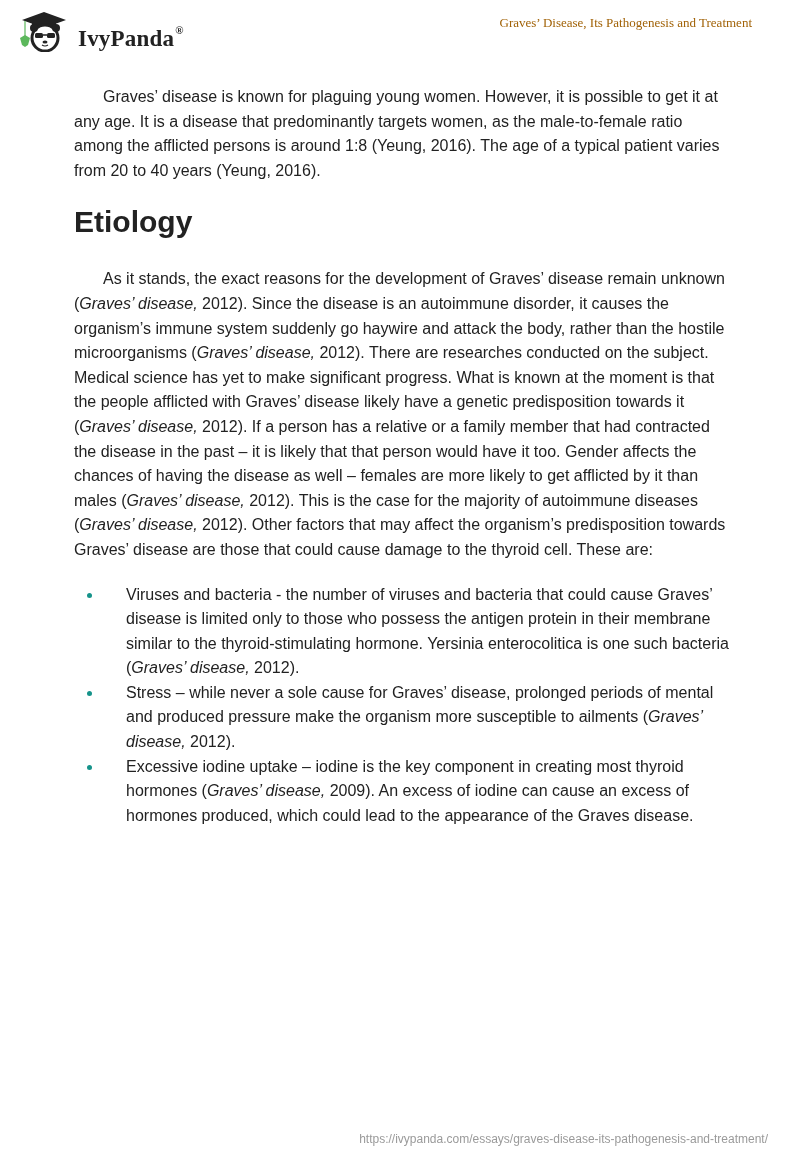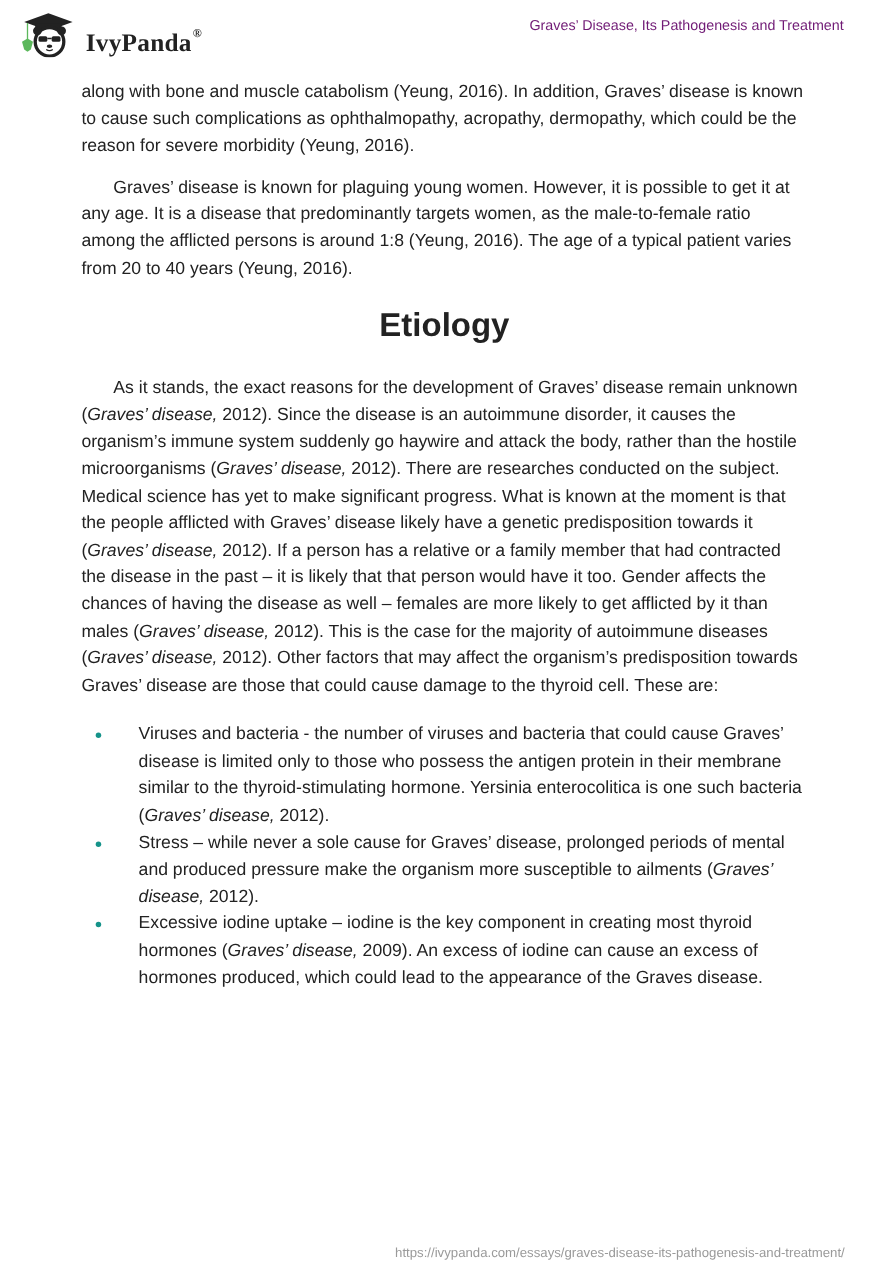--- a/index.html
+++ b/index.html
@@ -4,26 +4,26 @@
 <style>
   html, body { margin: 0; padding: 0; background: #ffffff; }
   body { width: 800px; height: 1160px; position: relative; overflow: hidden;
          font-family: "Liberation Sans", sans-serif; color: #222222; }
   .header { position: absolute; left: 0; top: 0; width: 800px; height: 60px; }
   .logo { position: absolute; left: 16px; top: 8px; display: flex; align-items: flex-end; }
   .logo svg { display: block; }
   .logo-text { font-family: "Liberation Serif", serif; font-weight: bold; font-size: 23px;
                color: #222; margin-left: 6px; letter-spacing: 0.2px; }
   .logo-text sup { font-size: 11px; font-weight: bold; vertical-align: 12px; margin-left: 1px; }
-  .doc-title { position: absolute; right: 33px; top: 15px; font-size: 13px; color: #701a75; }
+  .doc-title { position: absolute; right: 48px; top: 15px; font-size: 13px; color: #a16207; font-family: Liberation Serif, serif; }
   .content { position: absolute; left: 74px; top: 72px; width: 660px; font-size: 16px; line-height: 24.6px; }
   .content p { margin: 0; }
   .p1 { }
   .p2 { margin-top: 13px !important; text-indent: 29px; }
-  h2 { font-size: 30px; font-weight: bold; margin: 19px 0 0 0; line-height: 40px; color: #222; text-align: center; }
+  h2 { font-size: 30px; font-weight: bold; margin: 19px 0 0 0; line-height: 40px; color: #222; }
   .p3 { margin-top: 25px !important; text-indent: 29px; }
   ul { list-style: none; margin: 20px 0 0 0; padding: 0; }
   li { position: relative; padding-left: 52px; }
   li .bullet { position: absolute; left: 13px; top: 10px; width: 5px; height: 5px; border-radius: 50%;
                background: #15938a; }
   i { }
   .footer-url { position: absolute; right: 32px; top: 1132px; font-size: 12px; color: #9a9a9a; }
 </style>
 </head>
 <body>
@@ -43,21 +43,20 @@
       <line x1="27" y1="27" x2="31" y2="27" stroke="#222" stroke-width="1.5"></line>
       <ellipse cx="29" cy="34" rx="2.5" ry="1.6" fill="#222"></ellipse>
       <path d="M26,37 Q29,39 32,37" stroke="#222" stroke-width="1.2" fill="none"></path>
     </svg>
     <span class="logo-text"><span>IvyPanda</span><sup>®</sup></span>
   </div>
   <div class="doc-title">Graves’ Disease, Its Pathogenesis and Treatment</div>
 </div>
 
 <div class="content">
-  <p class="p1">along with bone and muscle catabolism (Yeung, 2016). In addition, Graves’ disease is known to cause such complications as ophthalmopathy, acropathy, dermopathy, which could be the reason for severe morbidity (Yeung, 2016).</p>
   <p class="p2">Graves’ disease is known for plaguing young women. However, it is possible to get it at any age. It is a disease that predominantly targets women, as the male-to-female ratio among the afflicted persons is around 1:8 (Yeung, 2016). The age of a typical patient varies from 20 to 40 years (Yeung, 2016).</p>
   <h2>Etiology</h2>
   <p class="p3">
     <span>As it stands, the exact reasons for the development of Graves’ disease remain unknown (</span><i>Graves’ disease,</i><span> 2012). Since the disease is an autoimmune disorder, it causes the organism’s immune system suddenly go haywire and attack the body, rather than the hostile microorganisms (</span><i>Graves’ disease,</i><span> 2012). There are researches conducted on the subject. Medical science has yet to make significant progress. What is known at the moment is that the people afflicted with Graves’ disease likely have a genetic predisposition towards it (</span><i>Graves’ disease,</i><span> 2012). If a person has a relative or a family member that had contracted the disease in the past – it is likely that that person would have it too. Gender affects the chances of having the disease as well – females are more likely to get afflicted by it than males (</span><i>Graves’ disease,</i><span> 2012). This is the case for the majority of autoimmune diseases (</span><i>Graves’ disease,</i><span> 2012). Other factors that may affect the organism’s predisposition towards Graves’ disease are those that could cause damage to the thyroid cell. These are:</span>
   </p>
   <ul>
     <li><span class="bullet"></span><span>Viruses and bacteria - the number of viruses and bacteria that could cause Graves’ disease is limited only to those who possess the antigen protein in their membrane similar to the thyroid-stimulating hormone. Yersinia enterocolitica is one such bacteria (</span><i>Graves’ disease,</i><span> 2012).</span></li>
     <li><span class="bullet"></span><span>Stress – while never a sole cause for Graves’ disease, prolonged periods of mental and produced pressure make the organism more susceptible to ailments (</span><i>Graves’ disease,</i><span> 2012).</span></li>
     <li><span class="bullet"></span><span>Excessive iodine uptake – iodine is the key component in creating most thyroid hormones (</span><i>Graves’ disease,</i><span> 2009). An excess of iodine can cause an excess of hormones produced, which could lead to the appearance of the Graves disease.</span></li>
   </ul>

